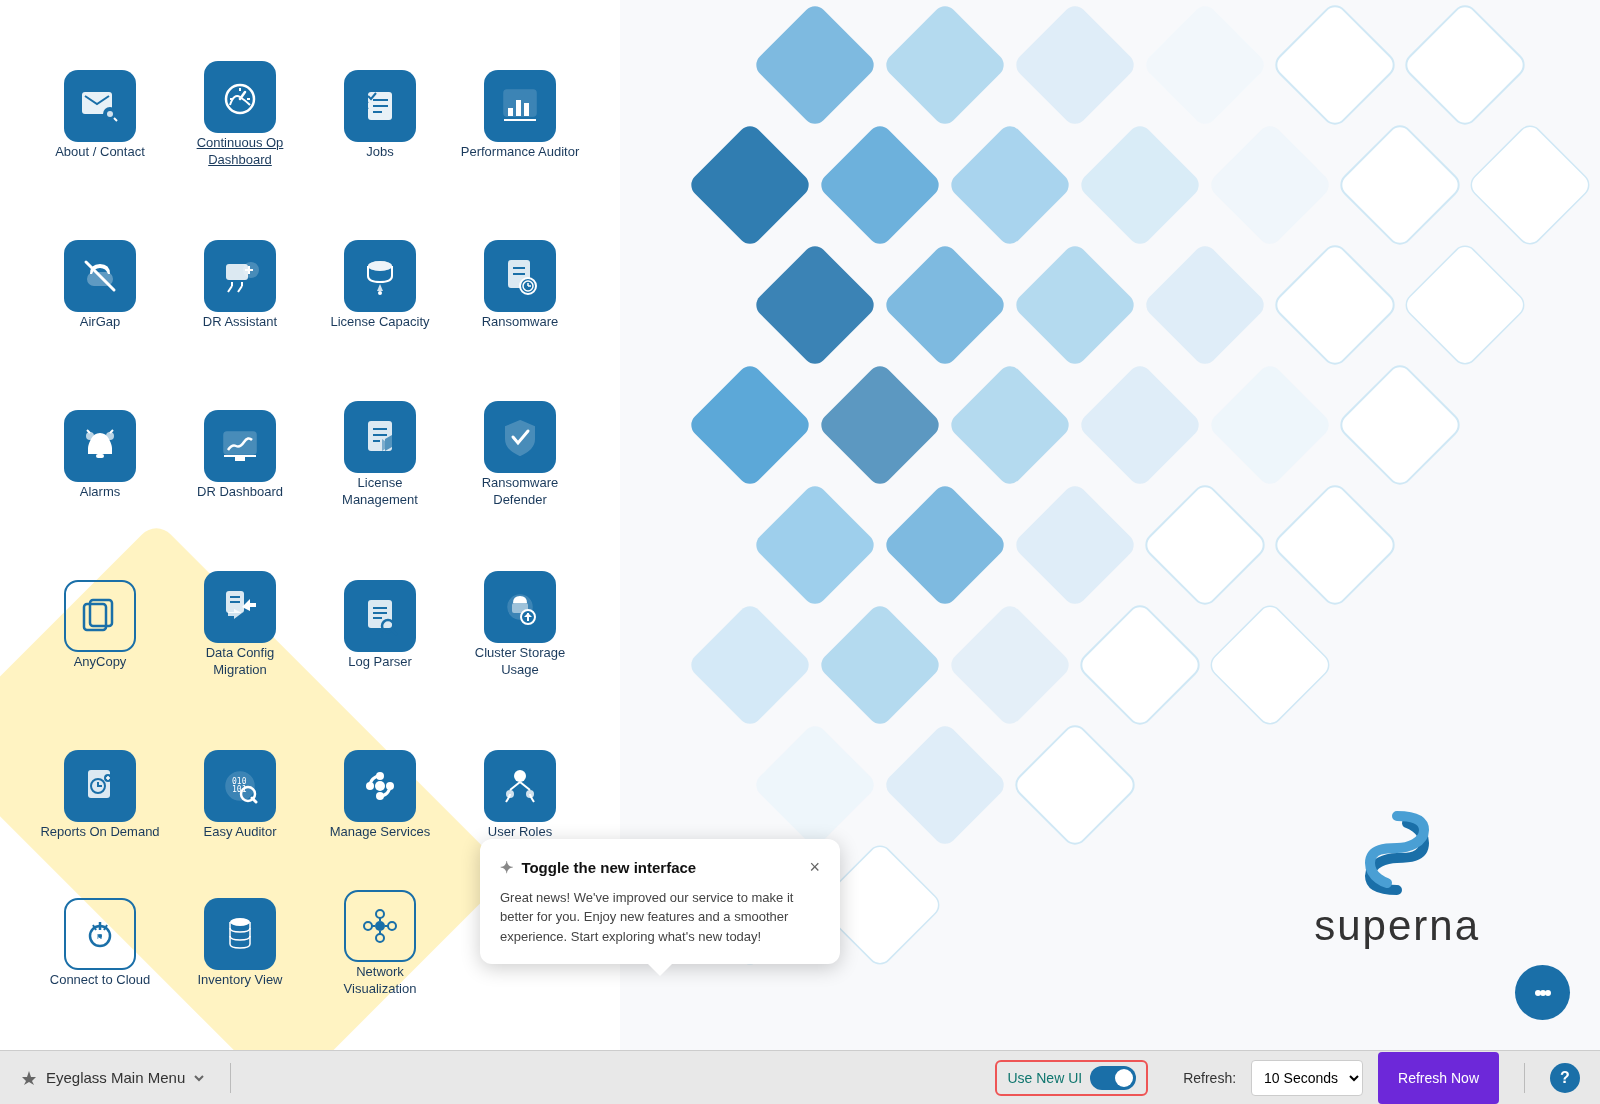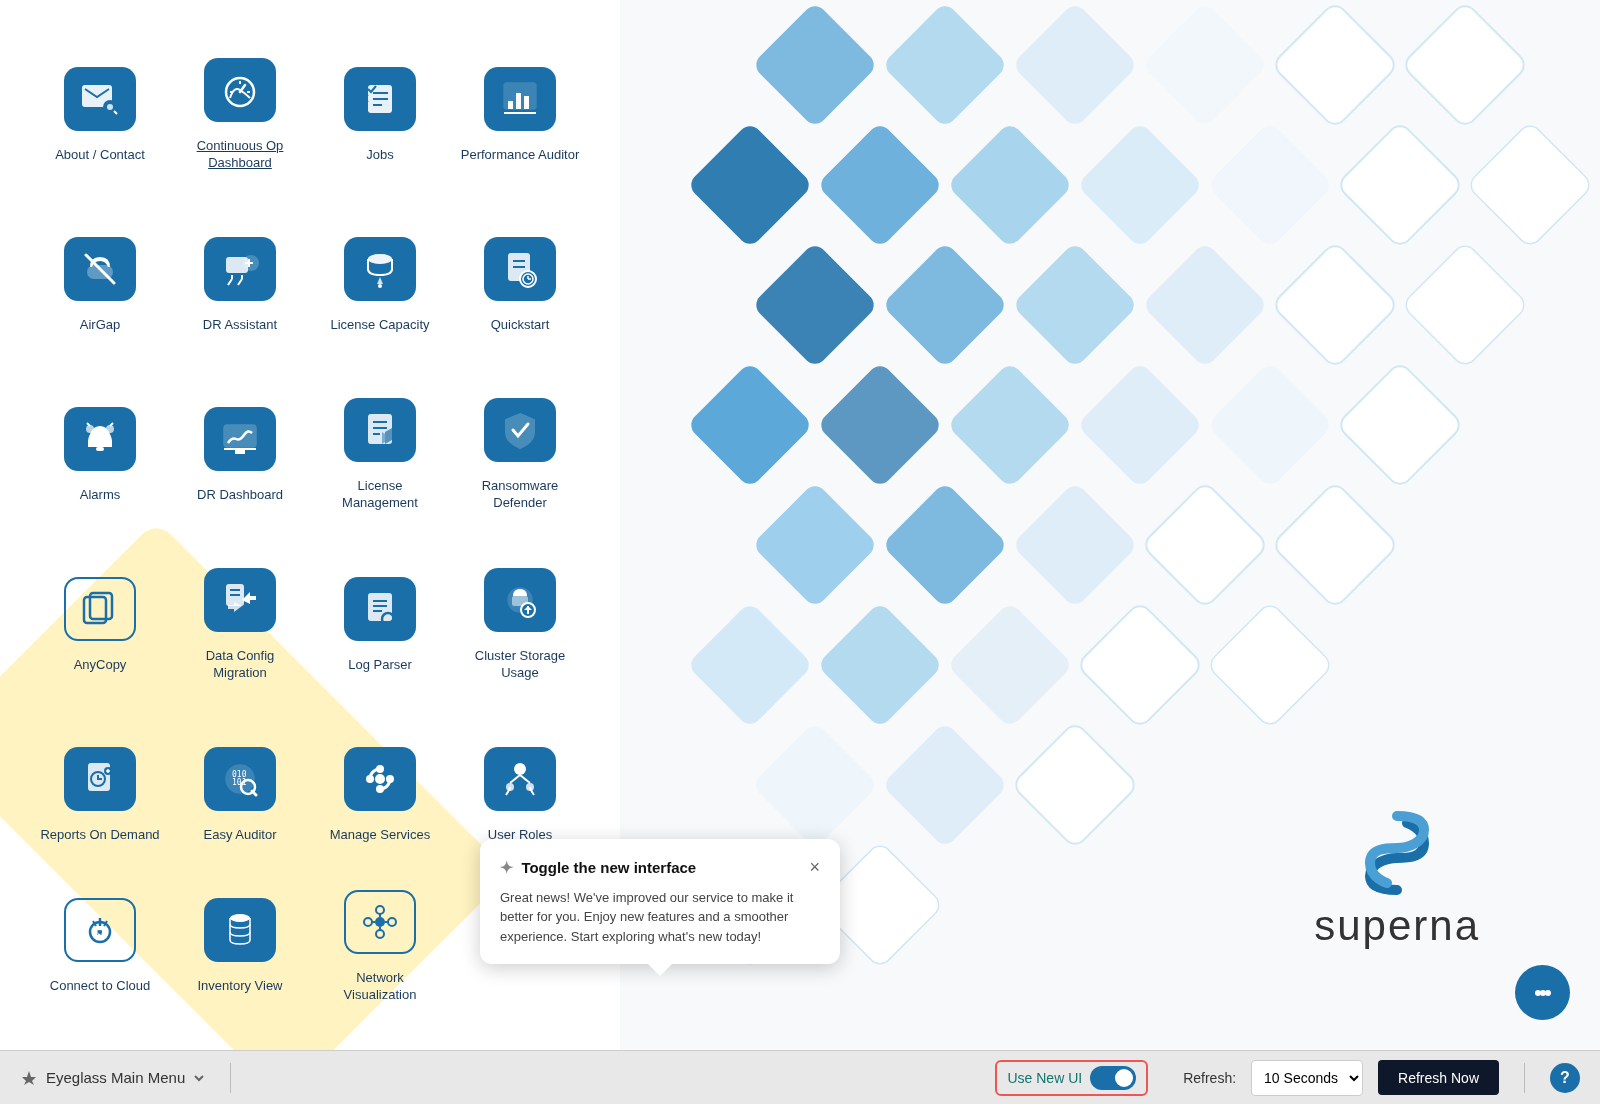--- a/index.html
+++ b/index.html
@@ -47,27 +47,27 @@
       flex-direction: column;
       align-items: center;
       justify-content: center;
       cursor: pointer;
       padding: 10px;
       text-align: center;
     }
 
     .icon-box {
       width: 72px;
-      height: 64px;
+      height: 72px;
       background: #1a6fa8;
       border-radius: 14px;
       display: flex;
       align-items: center;
       justify-content: center;
-      margin-bottom: 16px;
+      margin-bottom: 2px;
       color: white;
       font-size: 30px;
       flex-shrink: 0;
     }
 
     .icon-box.outline {
       background: transparent;
       border: 2.5px solid #1a6fa8;
       color: #1a6fa8;
     }
@@ -243,22 +243,22 @@
       height: 36px;
       border: 1px solid #ccc;
       border-radius: 4px;
       padding: 0 8px;
       font-size: 14px;
       background: white;
       cursor: pointer;
     }
 
     .refresh-now-btn {
-      height: 35px;
-      background: #0f172a;
+      height: 52px;
+      background: #6d28d9;
       color: white;
       border: none;
       border-radius: 4px;
       padding: 0 20px;
       font-size: 14px;
       cursor: pointer;
       font-weight: 500;
     }
 
     .help-btn {
@@ -382,21 +382,21 @@
           <svg class="svg-icon" viewBox="0 0 40 40">
               <rect x="8" y="4" width="22" height="28" rx="3" fill="white" opacity="0.85"></rect>
               <line x1="13" y1="12" x2="25" y2="12" stroke="#1a6fa8" stroke-width="2"></line>
               <line x1="13" y1="18" x2="25" y2="18" stroke="#1a6fa8" stroke-width="2"></line>
               <circle cx="28" cy="30" r="8" fill="#1a6fa8" stroke="white" stroke-width="2"></circle>
               <circle cx="28" cy="30" r="5" fill="none" stroke="white" stroke-width="1.5"></circle>
               <line x1="28" y1="27" x2="28" y2="30" stroke="white" stroke-width="1.5"></line>
               <line x1="28" y1="30" x2="31" y2="30" stroke="white" stroke-width="1.5"></line>
             </svg>
         </div>
-        <span class="icon-label">Quickstart</span>
+        <span class="icon-label">Ransomware</span>
       </div>
 
       <div class="icon-item">
         <div class="icon-box">
           <svg class="svg-icon" viewBox="0 0 40 40">
               <path d="M20 4 L20 7 M20 7 Q14 7 11 13 Q8 19 8 22 L8 28 L32 28 L32 22 Q32 19 29 13 Q26 7 20 7 Z" fill="white"></path>
               <rect x="16" y="28" width="8" height="4" rx="2" fill="white"></rect>
               <circle cx="10" cy="10" r="4" fill="white" opacity="0.7"></circle>
               <line x1="10" y1="7" x2="7" y2="4" stroke="white" stroke-width="2"></line>
               <circle cx="30" cy="10" r="4" fill="white" opacity="0.7"></circle>

